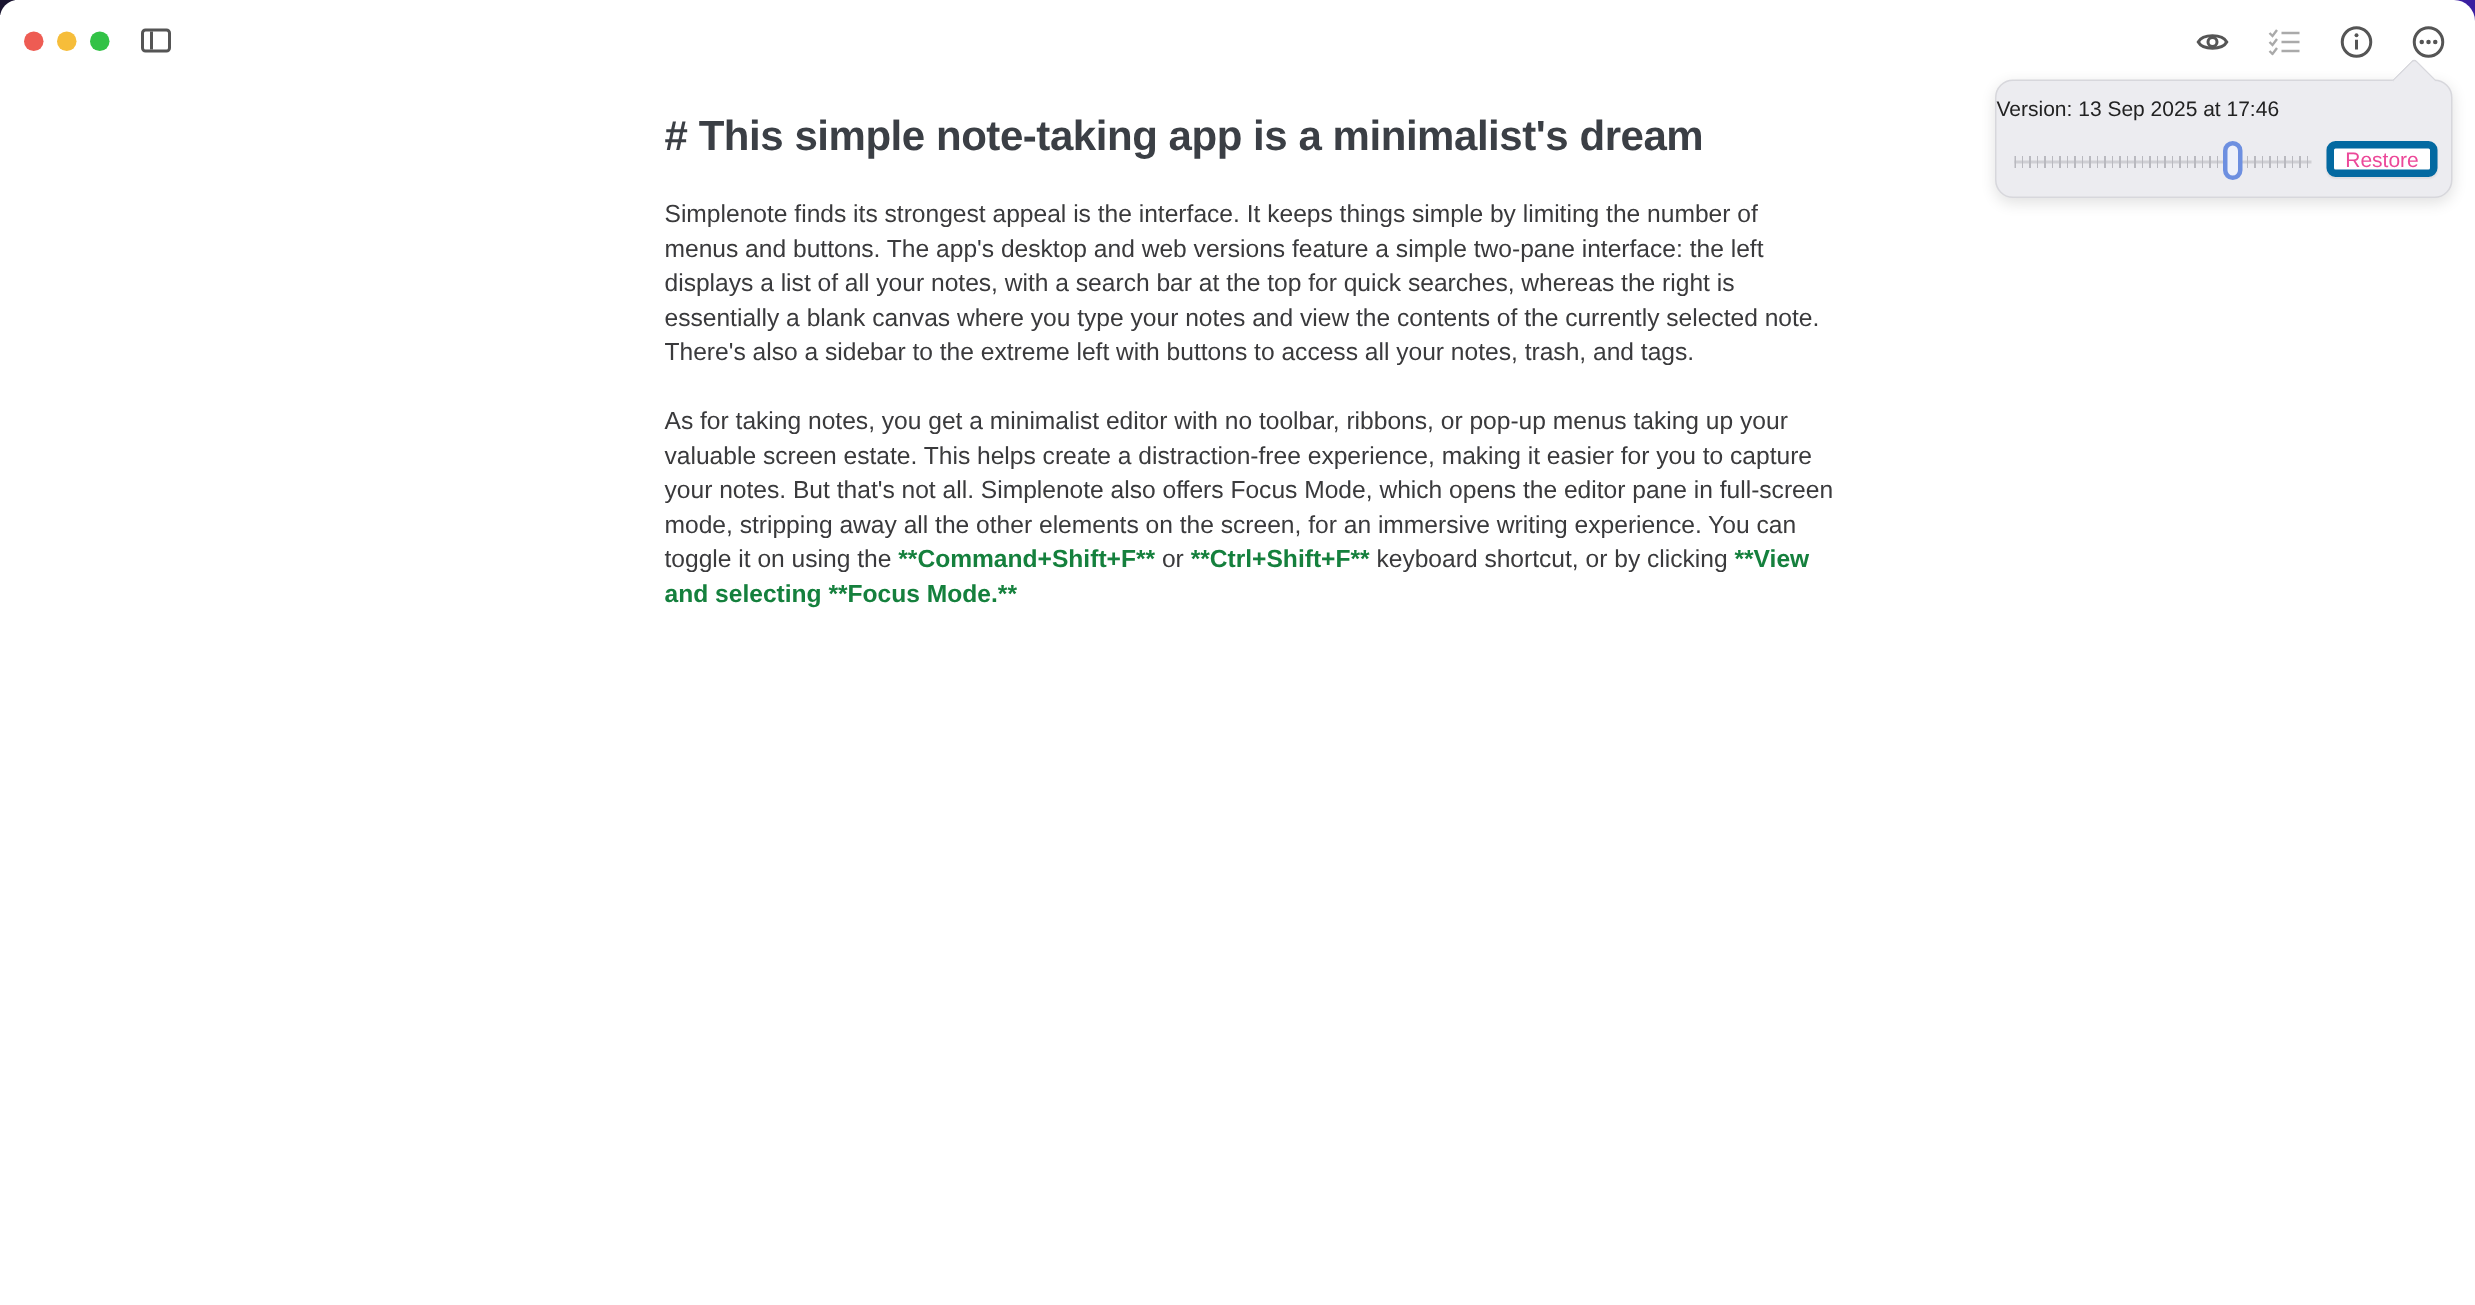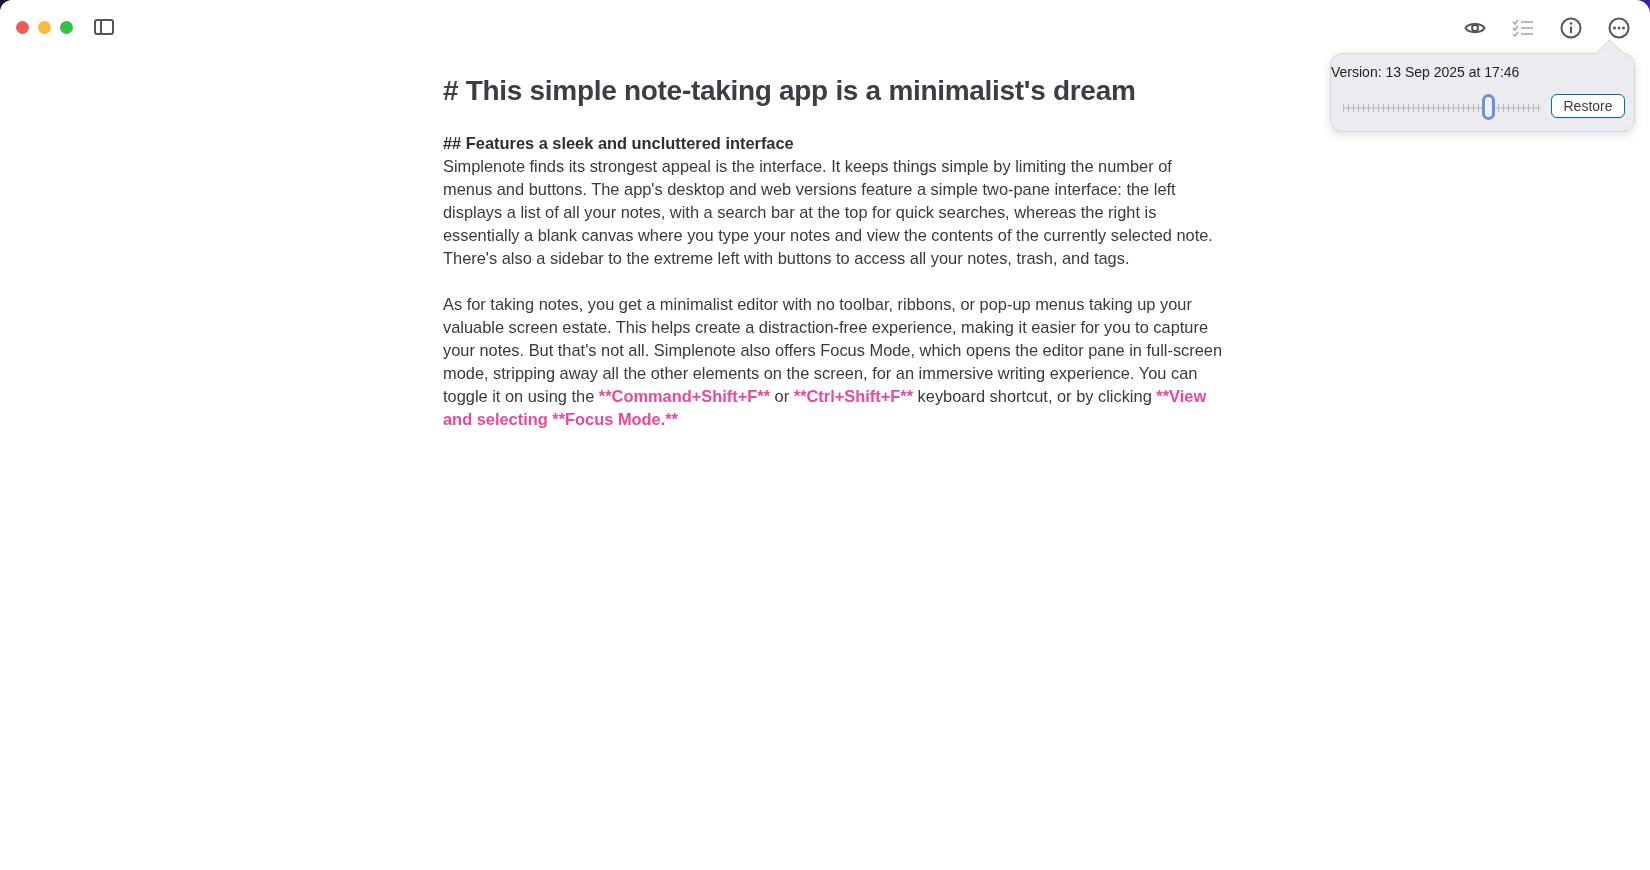--- a/index.html
+++ b/index.html
@@ -47,21 +47,21 @@
     .editor {
       position: absolute; left: 443px; top: 72px; width: 780px;
       color: #3a3a3c; z-index: 2;
     }
     .h1 {
       font-size: 28px; font-weight: bold; color: #3b3f45; letter-spacing: -0.3px;
       line-height: 38px; margin-bottom: 22px;
     }
     .para { font-size: 16.4px; line-height: 23px; color: #3a3a3c; }
     .h2 { font-weight: bold; color: #2f3033; }
-    .para b { color: #ec4899; }
+    .para b { color: #15803d; }
     .gap { height: 23px; }
 
     
     .popover {
       position: absolute; left: 1330px; top: 53px; width: 305px; height: 79px;
       background: #ececf0; border-radius: 12px;
       border: 1px solid #d7d7dc;
       box-shadow: 0 3px 10px rgba(0,0,0,0.12);
       z-index: 5;
     }
@@ -84,22 +84,22 @@
     }
     .slider .track {
       position: absolute; left: 0; right: 0; top: 13px; height: 2px; background: #cfcfd4;
     }
     .slider .thumb {
       position: absolute; left: 139px; top: 0; width: 13px; height: 26px;
       border: 3px solid #6d8fe0; border-radius: 7px; background: #eef1fa;
     }
     .restore-btn {
       position: absolute; right: 9px; top: 40px; width: 74px; height: 24px;
-      background: #fff; border: 1px solid #0369a1; border-radius: 6px;
-      font-size: 14px; color: #404040; display: flex; align-items: center; justify-content: center;
+      background: #fff; border: 5px solid #0369a1; border-radius: 6px;
+      font-size: 14px; color: #ec4899; display: flex; align-items: center; justify-content: center;
       box-shadow: 0 1px 1px rgba(0,0,0,0.06);
       font-family: "Liberation Sans", sans-serif;
     }
   </style>
 </head>
 <body>
 
 <div class="window">
   <div class="corner-tl"></div>
   <div class="corner-tr"></div>
@@ -145,21 +145,20 @@
         <circle cx="6.5" cy="11" r="1.5" fill="#555"></circle>
         <circle cx="11" cy="11" r="1.5" fill="#555"></circle>
         <circle cx="15.5" cy="11" r="1.5" fill="#555"></circle>
       </svg>
     </div>
   </div>
 
   <div class="editor">
     <div class="h1"># This simple note-taking app is a minimalist's dream</div>
     <div class="para">
-      <div class="h2">## Features a sleek and uncluttered interface</div>
       <div>Simplenote finds its strongest appeal is the interface. It keeps things simple by limiting the number of menus and buttons. The app's desktop and web versions feature a simple two-pane interface: the left displays a list of all your notes, with a search bar at the top for quick searches, whereas the right is essentially a blank canvas where you type your notes and view the contents of the currently selected note. There's also a sidebar to the extreme left with buttons to access all your notes, trash, and tags.</div>
       <div class="gap"></div>
       <div><span>As for taking notes, you get a minimalist editor with no toolbar, ribbons, or pop-up menus taking up your valuable screen estate. This helps create a distraction-free experience, making it easier for you to capture your notes. But that's not all. Simplenote also offers Focus Mode, which opens the editor pane in full-screen mode, stripping away all the other elements on the screen, for an immersive writing experience. You can toggle it on using the </span><b>**Command+Shift+F**</b><span> or </span><b>**Ctrl+Shift+F**</b><span> keyboard shortcut, or by clicking </span><b>**View and selecting **Focus Mode.**</b></div>
     </div>
   </div>
 
   <div class="popover">
     <div class="version-label">Version: 13 Sep 2025 at 17:46</div>
     <div class="slider">
       <div class="track"></div>

